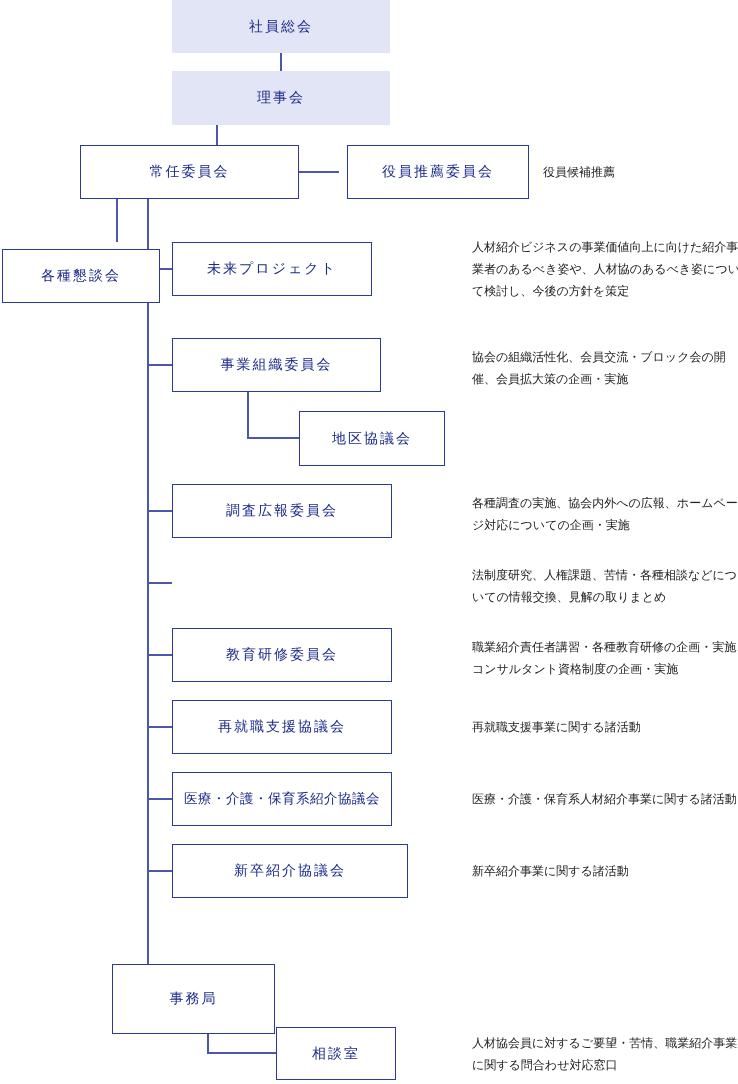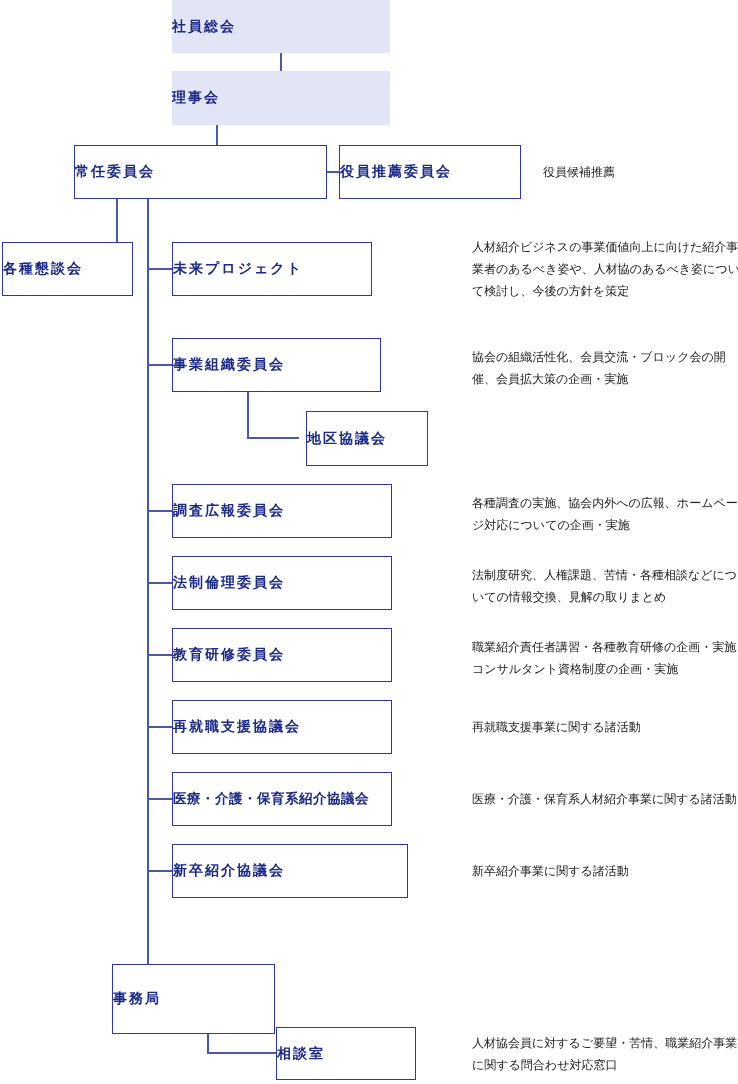--- a/index.html
+++ b/index.html
@@ -12,26 +12,26 @@
   html,body{margin:0;padding:0;background:#ffffff;}
   .stage{
     position:relative;
     width:738px;height:1084px;
     background:#ffffff;
     overflow:hidden;
     font-family:"DejaVu Sans","Liberation Sans",sans-serif;
   }
   .node{
     position:absolute;
-    display:flex;align-items:center;
+    display:flex;align-items:center;justify-content:center;
     box-sizing:border-box;
     background:#ffffff;
     border:1.5px solid var(--border);
     color:var(--label);
-    font-weight:bold;
+    font-weight:normal;
     font-size:14px;
     letter-spacing:2px;
     text-align:center;
     white-space:nowrap;
   }
   .node.filled{border:none;background:var(--fill);}
   .node.tight{letter-spacing:0.5px;font-size:13.5px;}
   .line{position:absolute;background:var(--line);}
   .line.v{width:1.5px;}
   .line.h{height:1.5px;}
@@ -76,60 +76,57 @@
 
   <div class="line v" style="left:207px;top:1017px;height:36px"></div>
   <div class="line h" style="left:207px;top:1052px;width:69px"></div>
 
   <div class="node filled" style="left:172px;top:0;width:218px;height:53px">
     <span>社員総会</span>
   </div>
   <div class="node filled" style="left:172px;top:71px;width:218px;height:54px">
     <span>理事会</span>
   </div>
-  <div class="node" style="left:74px;top:145px;width:253px;height:54px">
+  <div class="node" style="left:80px;top:145px;width:219px;height:54px">
     <span>常任委員会</span>
   </div>
-  <div class="node" style="left:339px;top:145px;width:182px;height:54px">
+  <div class="node" style="left:347px;top:145px;width:182px;height:54px">
     <span>役員推薦委員会</span>
   </div>
-  <div class="node" style="left:2px;top:242px;width:131px;height:54px">
+  <div class="node" style="left:2px;top:249px;width:158px;height:54px">
     <span>各種懇談会</span>
   </div>
   <div class="node" style="left:172px;top:242px;width:200px;height:54px">
     <span>未来プロジェクト</span>
   </div>
   <div class="node" style="left:172px;top:338px;width:209px;height:54px">
     <span>事業組織委員会</span>
   </div>
-  <div class="node" style="left:306px;top:411px;width:122px;height:55px">
+  <div class="node" style="left:299px;top:411px;width:146px;height:55px">
     <span>地区協議会</span>
   </div>
   <div class="node" style="left:172px;top:484px;width:220px;height:54px">
     <span>調査広報委員会</span>
-  </div>
-  <div class="node" style="left:172px;top:556px;width:220px;height:54px">
-    <span>法制倫理委員会</span>
   </div>
   <div class="node" style="left:172px;top:628px;width:220px;height:54px">
     <span>教育研修委員会</span>
   </div>
   <div class="node" style="left:172px;top:700px;width:220px;height:54px">
     <span>再就職支援協議会</span>
   </div>
   <div class="node tight" style="left:172px;top:772px;width:220px;height:54px">
     <span>医療・介護・保育系紹介協議会</span>
   </div>
   <div class="node" style="left:172px;top:844px;width:236px;height:54px">
     <span>新卒紹介協議会</span>
   </div>
   <div class="node" style="left:112px;top:964px;width:163px;height:70px">
     <span>事務局</span>
   </div>
-  <div class="node" style="left:276px;top:1027px;width:140px;height:53px">
+  <div class="node" style="left:276px;top:1027px;width:120px;height:53px">
     <span>相談室</span>
   </div>
 
   <div class="note" style="left:535px;top:164px">役員候補推薦</div>
 
   <div class="desc" style="top:236px">人材紹介ビジネスの事業価値向上に向けた紹介事業者のあるべき姿や、人材協のあるべき姿について検討し、今後の方針を策定</div>
   <div class="desc" style="top:346px">協会の組織活性化、会員交流・ブロック会の開催、会員拡大策の企画・実施</div>
   <div class="desc" style="top:492px">各種調査の実施、協会内外への広報、ホームページ対応についての企画・実施</div>
   <div class="desc" style="top:564px">法制度研究、人権課題、苦情・各種相談などについての情報交換、見解の取りまとめ</div>
   <div class="desc" style="top:636px">職業紹介責任者講習・各種教育研修の企画・実施、コンサルタント資格制度の企画・実施</div>

